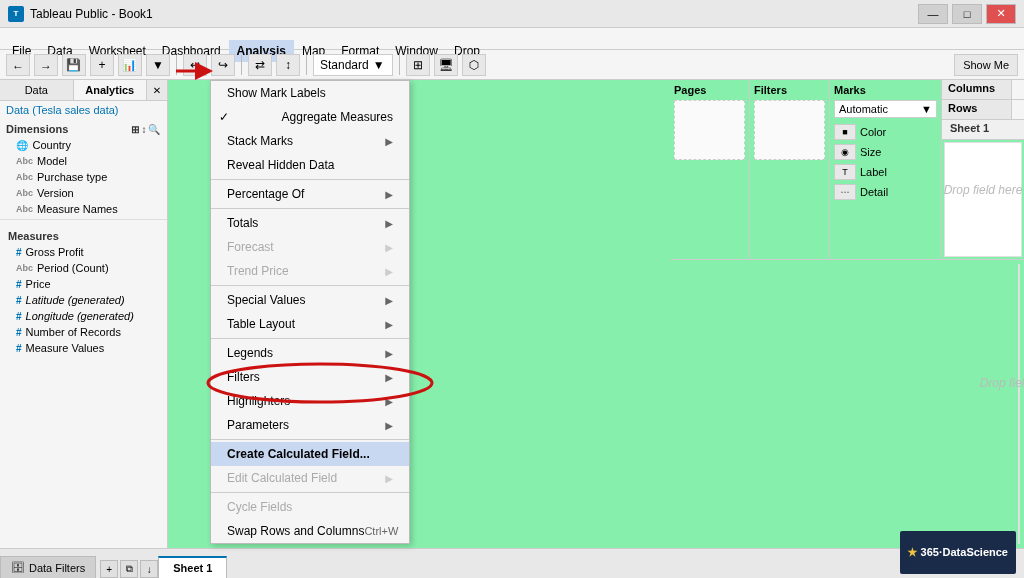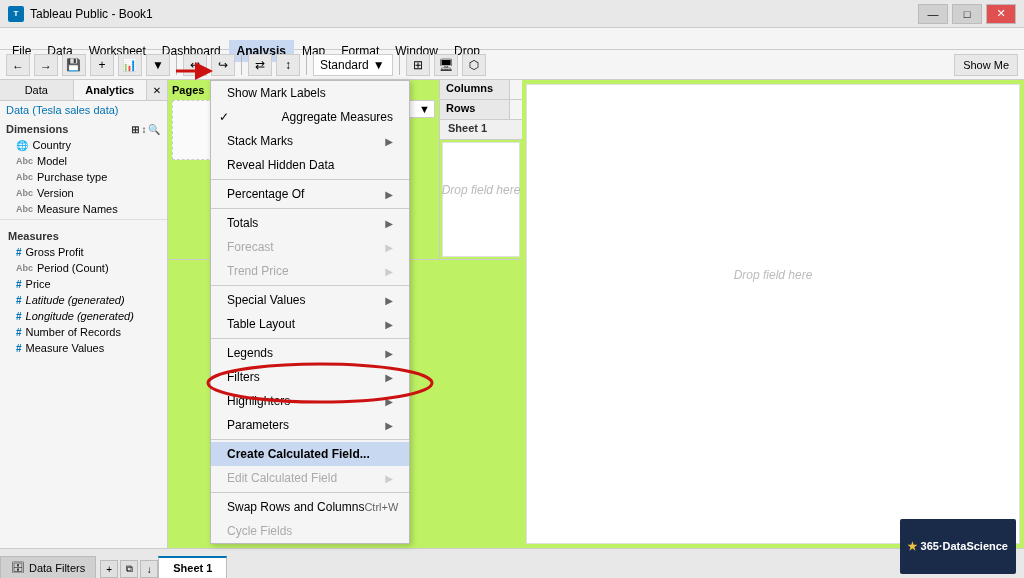--- a/index.html
+++ b/index.html
@@ -104,22 +104,23 @@
     }
     .sidebar-item .item-icon { font-size: 10px; color: #666; }
     .sidebar-item .item-icon.blue { color: #0072b1; }
     .sidebar-subsection { padding: 4px 6px 2px 8px; font-size: 11px; font-weight: bold; color: #333; margin-top: 4px; }
     .sidebar-divider { height: 1px; background: #ddd; margin: 2px 0; }
 
     
     .right-panel {
       flex: 1;
       display: flex;
-      flex-direction: row;
-      background: #bef264;
+      flex-direction: column;
+      background: #86efac;
+      align-items: flex-end;
     }
 
     
     .bottom-tabs {
       height: 30px;
       background: #e8e8e8;
       display: flex;
       align-items: flex-end;
       border-top: 1px solid #ccc;
       position: absolute;
@@ -168,21 +169,21 @@
       display: flex; align-items: center; justify-content: center;
       font-size: 10px; cursor: pointer;
     }
     .brand-badge {
       position: absolute;
       bottom: 4px;
       right: 8px;
       background: #1a2b4a;
       color: white;
       font-size: 11px;
-      padding: 21px 8px;
+      padding: 15px 8px;
       border-radius: 2px;
       font-weight: 600;
     }
     .analysis-menu {
       position: absolute;
       top: 80px;
       left: 210px;
       width: 200px;
       background: #f5f5f5;
       border: 1px solid #bbb;
@@ -479,26 +480,26 @@
   </div>
   <div class="analysis-menu-divider"></div>
   <div class="analysis-menu-item create-calc">
     <span>Create Calculated Field...</span>
   </div>
   <div class="analysis-menu-item disabled">
     <span>Edit Calculated Field</span>
     <span class="arrow" style="color:#ccc;">▶</span>
   </div>
   <div class="analysis-menu-divider"></div>
+  <div class="analysis-menu-item disabled">
+    <span>Cycle Fields</span>
+  </div>
   <div class="analysis-menu-item" style="display:flex;justify-content:space-between;">
     <span>Swap Rows and Columns</span>
     <span style="color:#666;font-size:11px;">Ctrl+W</span>
-  </div>
-  <div class="analysis-menu-item disabled">
-    <span>Cycle Fields</span>
   </div>
 </div>
 
 <svg style="position:absolute;top:362px;left:205px;width:230px;height:42px;z-index:300;pointer-events:none;">
   <ellipse cx="115" cy="21" rx="112" ry="19" fill="none" stroke="#cc1111" stroke-width="3"></ellipse>
 </svg>
 
 <svg style="position:absolute;top:56px;left:168px;width:50px;height:30px;z-index:400;pointer-events:none;">
   <defs>
     <marker id="arrowhead" markerWidth="6" markerHeight="6" refX="5" refY="3" orient="auto">

